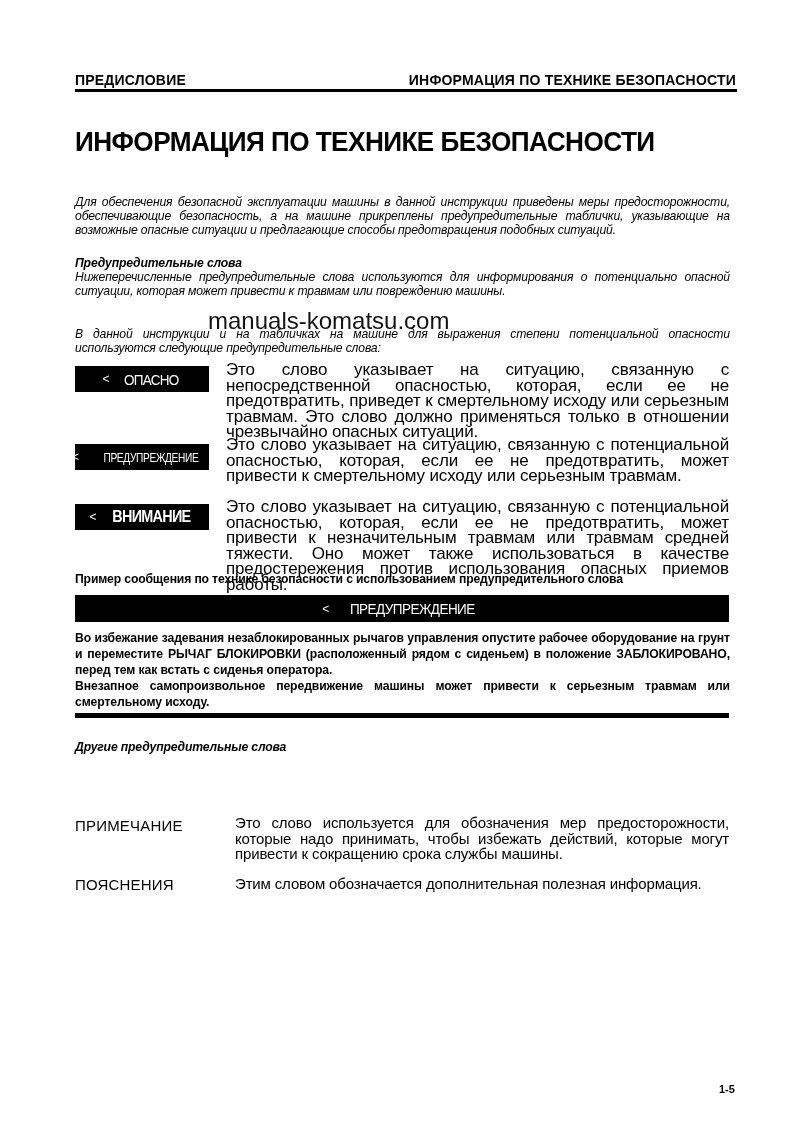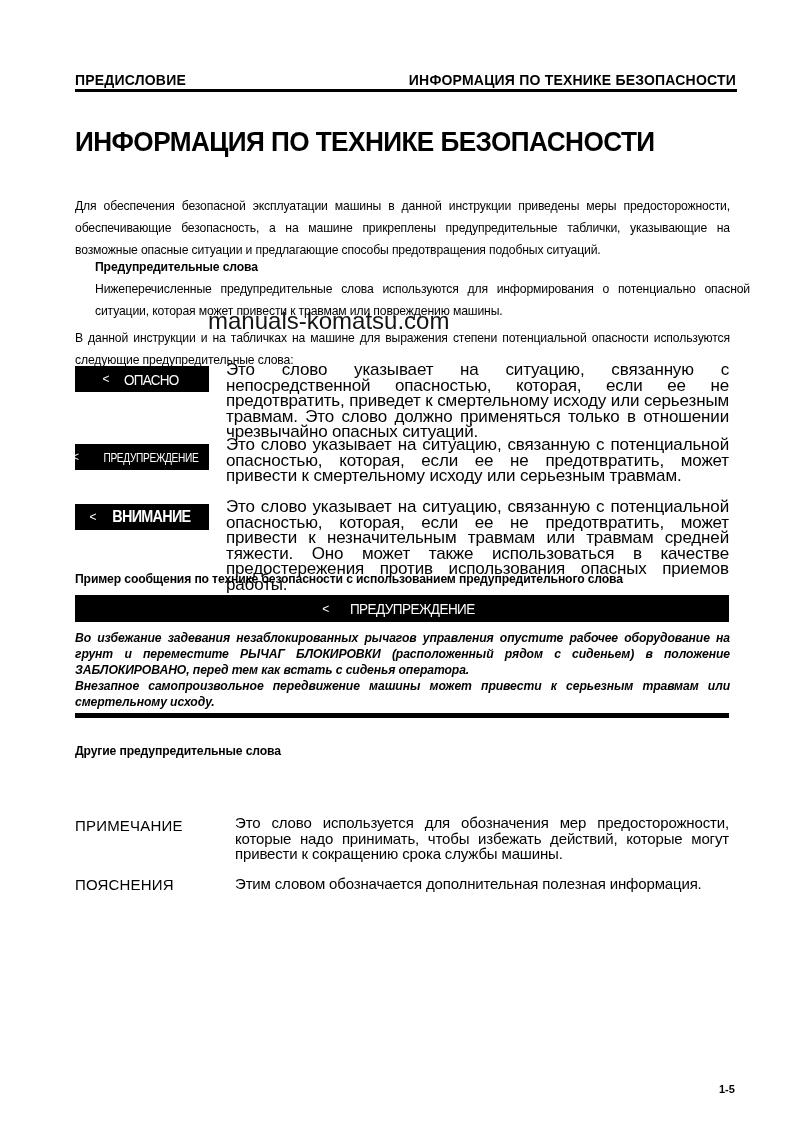--- a/index.html
+++ b/index.html
@@ -2,51 +2,51 @@
 <html><head>
 <meta charset="utf-8">
 <style>
   html, body { margin:0; padding:0; background:#ffffff; }
   body { width:793px; height:1123px; position:relative; overflow:hidden; color:#000; font-family:"Liberation Sans", sans-serif; }
   .abs { position:absolute; }
   .hdr-left { left:75px; top:72px; font-size:14px; font-weight:bold; letter-spacing:0.2px; }
   .hdr-right { right:57px; top:72px; font-size:14px; font-weight:bold; letter-spacing:0.2px; }
   .hdr-rule { left:75px; top:89px; width:662px; height:3px; background:#000; }
   .title { left:75px; top:127px; font-size:27px; font-weight:bold; letter-spacing:-0.6px; transform:scaleX(0.97); transform-origin:left; }
-  .para { left:75px; width:655px; font-size:12.2px; line-height:22px; text-align:justify; letter-spacing:-0.15px; }
+  .para { left:75px; width:655px; font-size:12.2px; line-height:14px; text-align:justify; letter-spacing:-0.15px;font-style:italic; }
   .para-h { font-weight:bold; }
   .signal-box { left:75px; width:134px; height:26px; background:#000; color:#fff; display:flex; align-items:center; justify-content:center; font-size:15px; letter-spacing:-0.8px; }
   .signal-box .arrow { font-size:12px; margin-right:12px; }
   .signal-box .lbl { transform:scaleX(0.9); display:inline-block; }
   .signal-box .lbl.narrow { font-size:13px; transform:scaleX(0.78); letter-spacing:-0.4px; }
   .signal-box .lbl.bold { font-weight:bold; font-size:16px; }
   .desc { left:226px; width:503px; font-size:17px; line-height:15.5px; text-align:justify; letter-spacing:-0.15px; }
   .example-h { left:75px; top:572px; font-size:12.2px; font-weight:bold; letter-spacing:-0.15px; }
   .banner { left:75px; top:595px; width:654px; height:27px; background:#000; color:#fff; display:flex; align-items:center; justify-content:center; font-size:15px; }
   .banner .arrow { font-size:12px; margin-right:14px; }
   .banner .lbl { transform:scaleX(0.9); display:inline-block; letter-spacing:-0.6px; }
-  .warn-text { left:75px; top:630px; width:655px; font-size:12.2px; line-height:16px; font-weight:bold; text-align:justify; letter-spacing:-0.1px;font-style:italic; }
+  .warn-text { left:75px; top:630px; width:655px; font-size:12.2px; line-height:16px; font-weight:bold; text-align:justify; letter-spacing:-0.1px; }
   .warn-rule { left:75px; top:713px; width:654px; height:5px; background:#000; }
   .other-label { left:75px; font-size:15px; letter-spacing:0.2px; }
   .other-desc { left:235px; width:494px; font-size:15px; line-height:15.5px; text-align:justify; letter-spacing:-0.15px; }
   .page-num { left:719px; top:1083px; font-size:11px; font-weight:bold; }
   .watermark { left:208px; top:271px; font-size:24px; color:#000; letter-spacing:0px; opacity:0.92;margin-top:36px; }
 </style>
 </head>
 <body>
 
 <div class="abs hdr-left">ПРЕДИСЛОВИЕ</div>
 <div class="abs hdr-right">ИНФОРМАЦИЯ ПО ТЕХНИКЕ БЕЗОПАСНОСТИ</div>
 <div class="abs hdr-rule"></div>
 
 <div class="abs title">ИНФОРМАЦИЯ ПО ТЕХНИКЕ БЕЗОПАСНОСТИ</div>
 
 <div class="abs para" style="top:195px;">Для обеспечения безопасной эксплуатации машины в данной инструкции приведены меры предосторожности, обеспечивающие безопасность, а на машине прикреплены предупредительные таблички, указывающие на возможные опасные ситуации и предлагающие способы предотвращения подобных ситуаций.</div>
 
-<div class="abs para" style="top:256px;margin-left:20px;">
+<div class="abs para" style="top:256px;">
   <div class="para-h">Предупредительные слова</div>
   <div>Нижеперечисленные предупредительные слова используются для информирования о потенциально опасной ситуации, которая может привести к травмам или повреждению машины.</div>
 </div>
 
 <div class="abs watermark">manuals-komatsu.com</div>
 
 <div class="abs para" style="top:318px;margin-top:9px;">В данной инструкции и на табличках на машине для выражения степени потенциальной опасности используются следующие предупредительные слова:</div>
 
 <div class="abs signal-box" style="top:366px;">
   <span class="arrow">&lt;</span>

